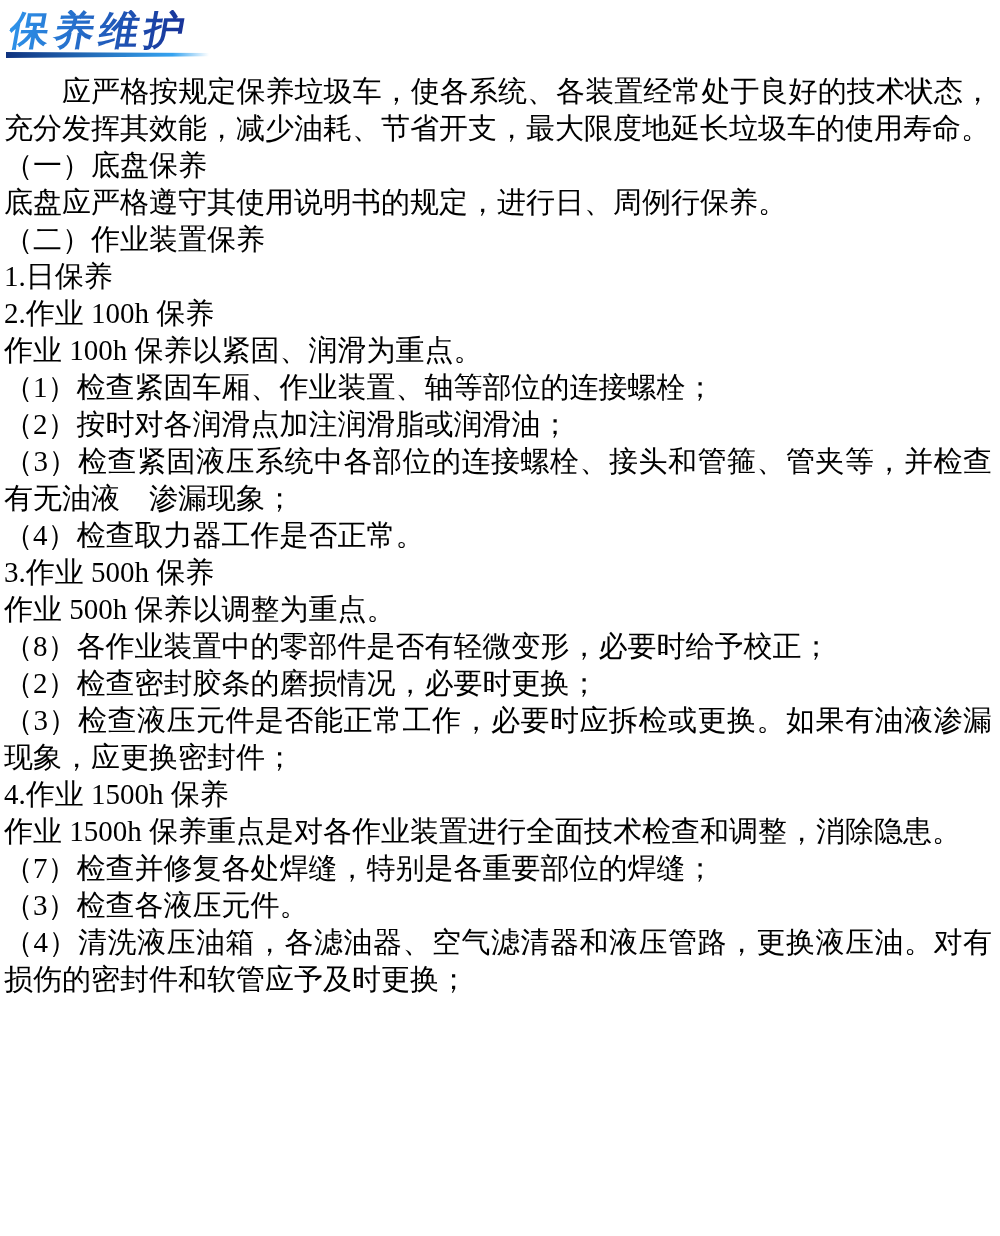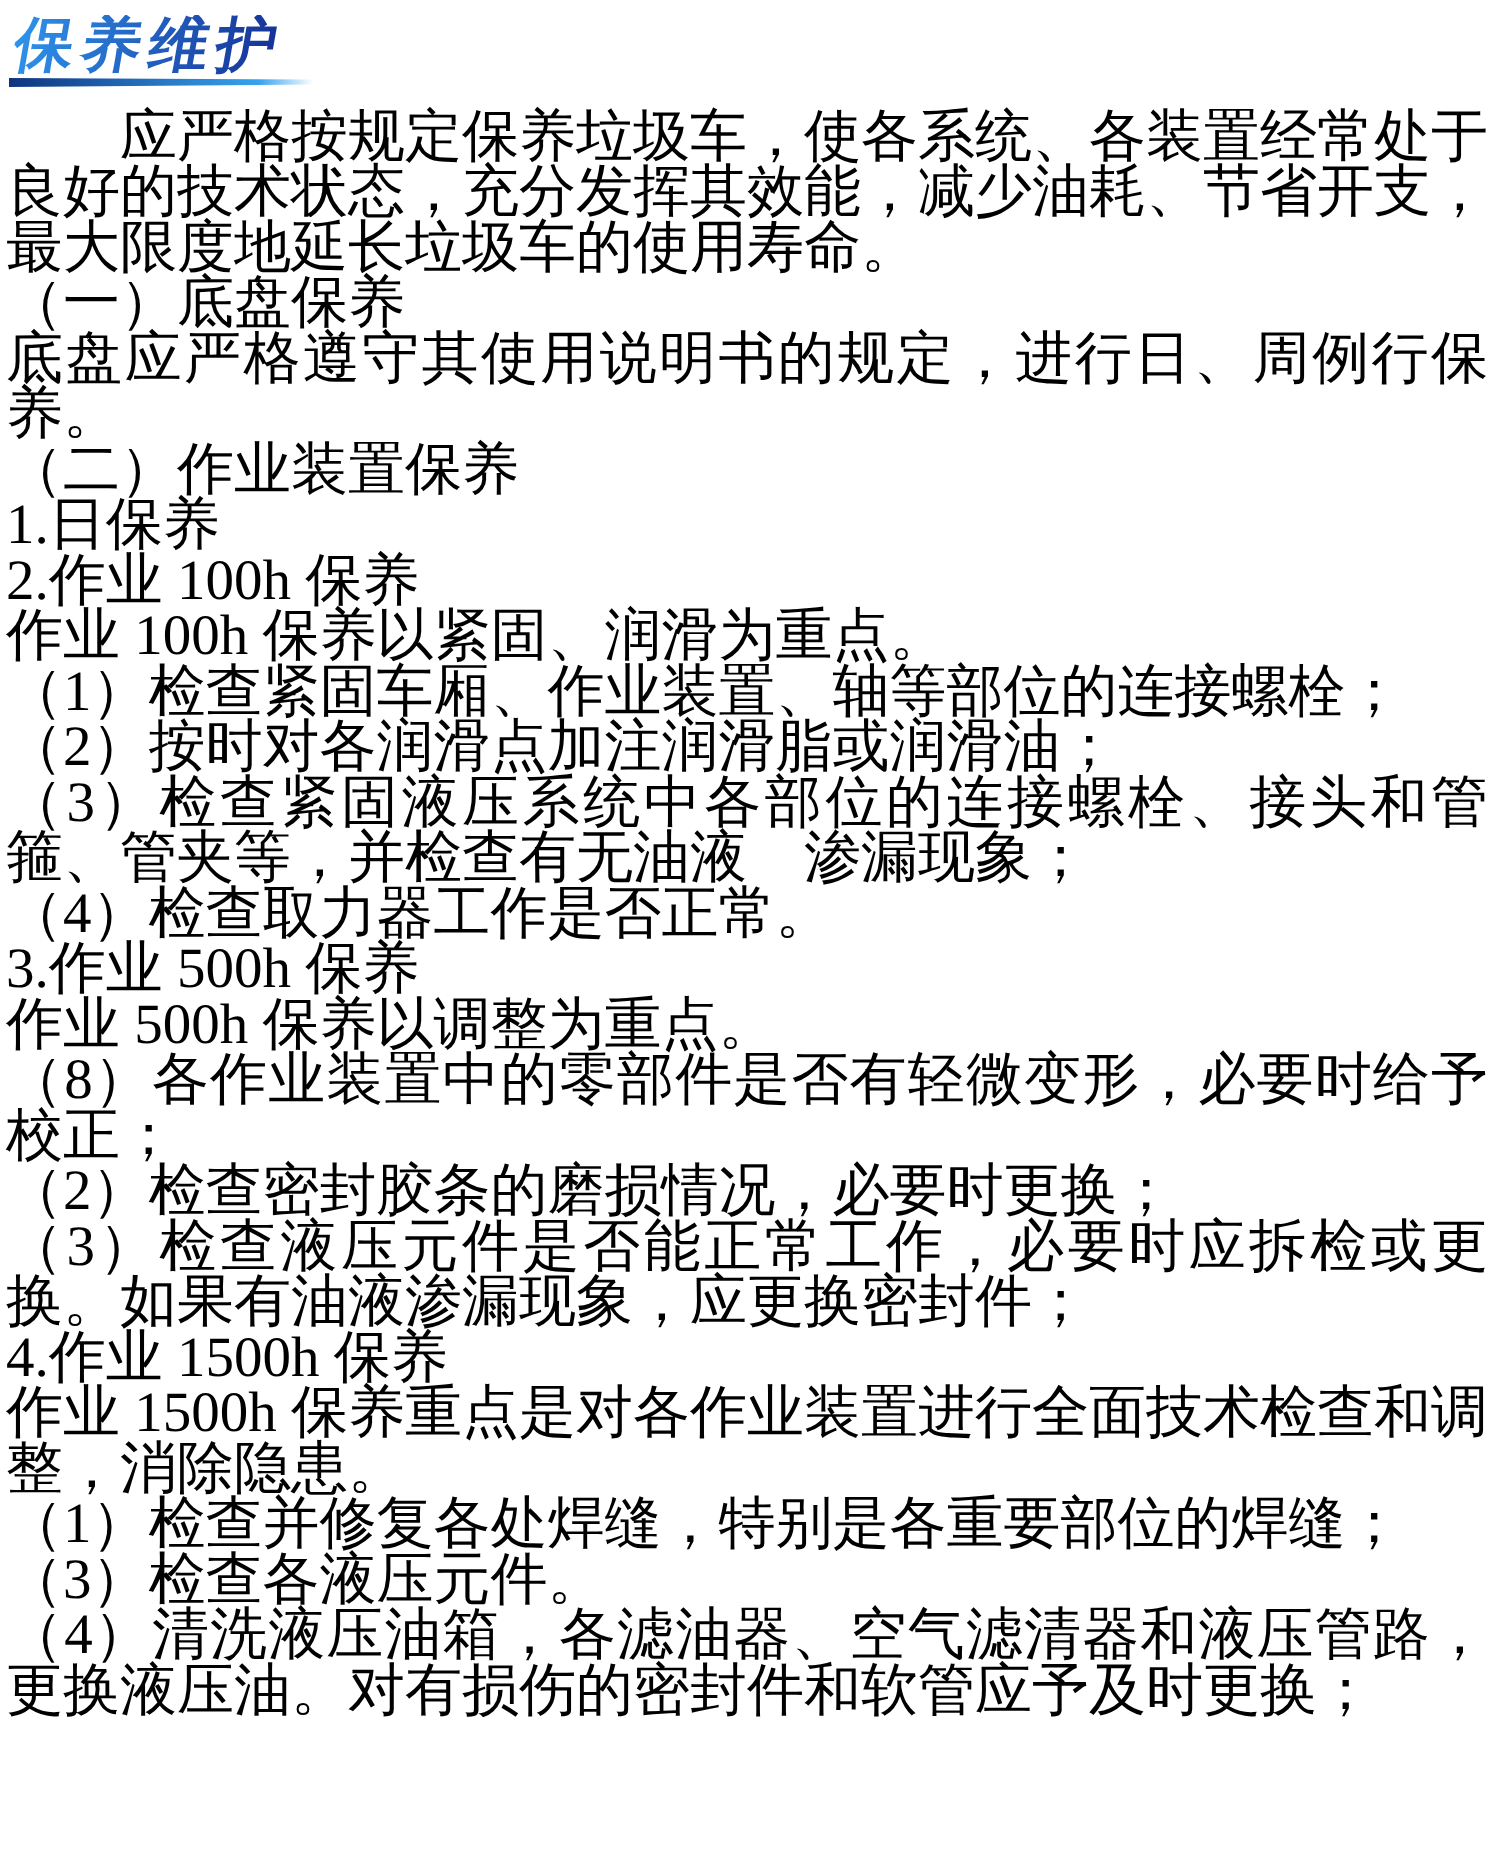--- a/index.html
+++ b/index.html
@@ -47,21 +47,21 @@
       var(--ul-c1, #10337f) 0%,
       var(--ul-c2, #35a3f0) 82%,
       rgba(53,163,240,0) 100%);
     clip-path: polygon(0 0, 100% 18%, 100% 72%, 0 100%);
   }
   
   .doc {
     margin: 15px 12px 0 4px;
     width: 988px;
     font-family: "Liberation Serif", "DejaVu Serif", serif;
-    font-size: 38px;
+    font-size: 29px;
     line-height: 37px;
     color: #000000;
     text-align: justify;
   }
   .para {
     margin: 0;
     padding: 0;
   }
   .para.indent {
     text-indent: 2em;
@@ -88,17 +88,17 @@
     <p class="para">（2）按时对各润滑点加注润滑脂或润滑油；</p>
     <p class="para">（3）检查紧固液压系统中各部位的连接螺栓、接头和管箍、管夹等，并检查有无油液　渗漏现象；</p>
     <p class="para">（4）检查取力器工作是否正常。</p>
     <p class="para">3.作业 500h 保养</p>
     <p class="para">作业 500h 保养以调整为重点。</p>
     <p class="para">（8）各作业装置中的零部件是否有轻微变形，必要时给予校正；</p>
     <p class="para">（2）检查密封胶条的磨损情况，必要时更换；</p>
     <p class="para">（3）检查液压元件是否能正常工作，必要时应拆检或更换。如果有油液渗漏现象，应更换密封件；</p>
     <p class="para">4.作业 1500h 保养</p>
     <p class="para">作业 1500h 保养重点是对各作业装置进行全面技术检查和调整，消除隐患。</p>
-    <p class="para">（1）检查并修复各处焊缝，特别是各重要部位的焊缝；</p>
+    <p class="para">（7）检查并修复各处焊缝，特别是各重要部位的焊缝；</p>
     <p class="para">（3）检查各液压元件。</p>
     <p class="para">（4）清洗液压油箱，各滤油器、空气滤清器和液压管路，更换液压油。对有损伤的密封件和软管应予及时更换；</p>
   </main>
 </div>
 
 </body></html>

